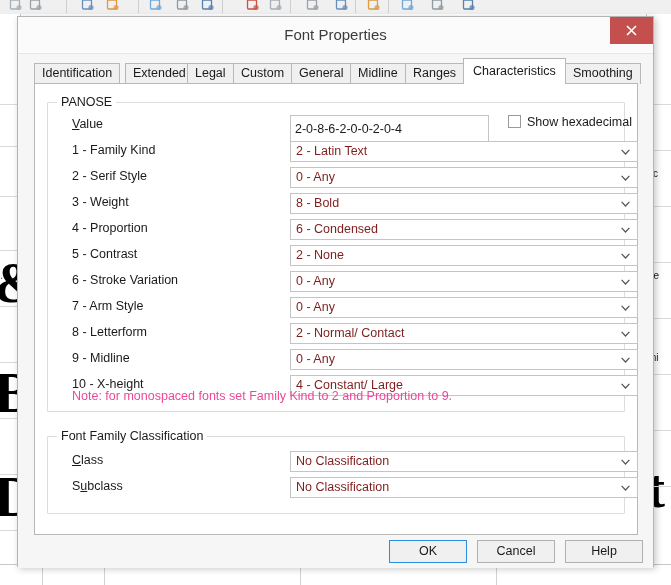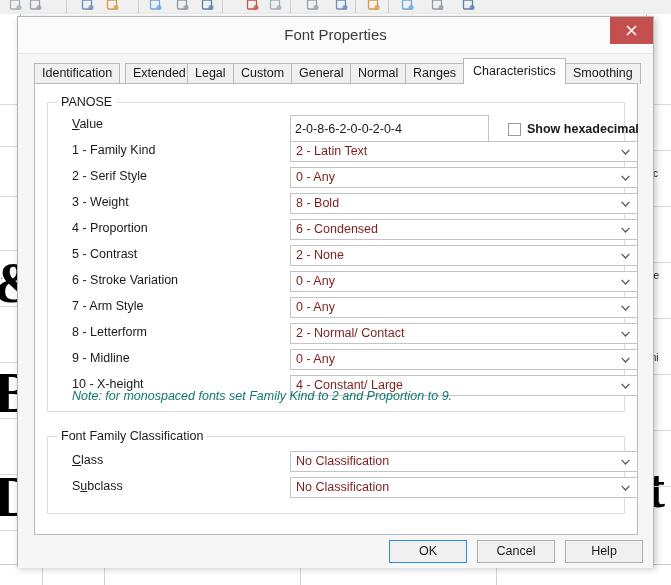--- a/index.html
+++ b/index.html
@@ -305,45 +305,43 @@
     align-items: center;
     justify-content: center;
   }
 
   .checkrow {
     position: absolute;
     left: 460px;
     top: 0px;
     height: 21px;
     display: flex;
-    align-items: flex-end;
+    align-items: flex-start;
     gap: 6px;
     cursor: default;
-    font-weight: bold;
   }
   .checkbox {
     width: 13px; height: 13px;
     background: #ffffff;
     border: 1px solid #9a9a9a;
     box-sizing: border-box;
   }
   .checklabel {
     font-size: 12.5px;
     color: #1a1a1a;
     white-space: nowrap;
   }
 
   .note {
     position: absolute;
     left: 24px;
     top: 286px;
     font-size: 12.5px;
-    color: #0f766e;
-    white-space: nowrap;
-    font-style: italic;
+    color: #ec4899;
+    white-space: nowrap;
   }
 
   
   .footer {
     position: absolute;
     left: 0; right: 0; bottom: 0;
     height: 33px;
   }
   .btn {
     position: absolute;
@@ -502,21 +500,21 @@
     </div>
 
     <div class="dlg-body">
 
       <div class="tabstrip" id="tabstrip">
           <div class="tab" style="left: 0px;"><span>Identification</span></div>
           <div class="tab" style="left: 91px;"><span>Extended</span></div>
           <div class="tab" style="left: 153px;"><span>Legal</span></div>
           <div class="tab" style="left: 199px;"><span>Custom</span></div>
           <div class="tab" style="left: 257px;"><span>General</span></div>
-          <div class="tab" style="left: 316px;"><span>Normal</span></div>
+          <div class="tab" style="left: 316px;"><span>Midline</span></div>
           <div class="tab" style="left: 371px;"><span>Ranges</span></div>
           <div class="tab" style="left: 531px;"><span>Smoothing</span></div>
           <div class="tab selected" style="left: 429px;"><span>Characteristics</span></div>
         </div>
 
       <div class="tabpage">
 
         <div class="groupbox gb-panose">
           <div class="legend">PANOSE</div>
 

